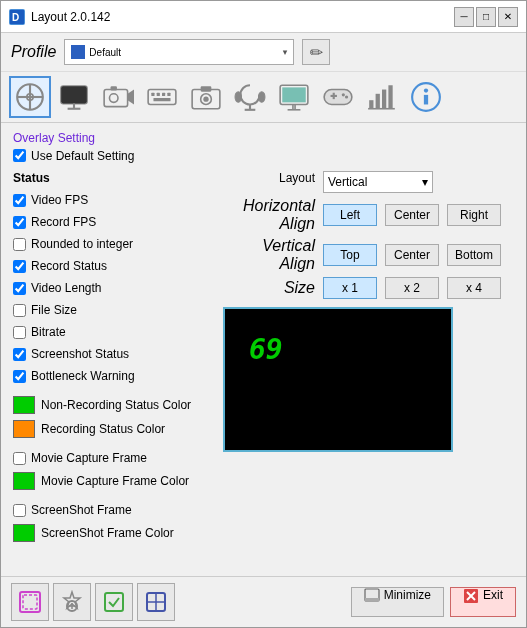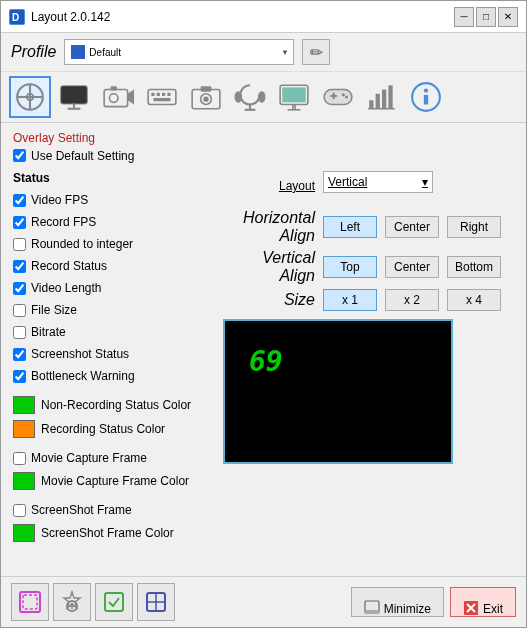--- a/index.html
+++ b/index.html
@@ -131,21 +131,21 @@
       width: 32px;
       height: 32px;
     }
     .content {
       flex: 1;
       padding: 8px 12px;
       overflow-y: auto;
     }
     .overlay-title {
       font-size: 12px;
-      color: #b91c1c;
+      color: #6d28d9;
       margin-bottom: 4px;
     }
     .use-default {
       display: flex;
       align-items: flex-start;
       gap: 5px;
       margin-bottom: 8px;
     }
     .status-section-title {
       font-size: 12px;
@@ -168,23 +168,22 @@
       display: flex;
       align-items: center;
       gap: 5px;
       height: 22px;
     }
     .checkbox-row input[type=checkbox] {
       margin: 0;
     }
     .layout-row {
       display: flex;
-      align-items: flex-end;
-      margin-bottom: 16px;
-      text-decoration: underline;
+      align-items: flex-start;
+      margin-bottom: 4px;
     }
     .layout-label {
       font-size: 12px;
       width: 100px;
       text-align: right;
       padding-right: 8px;
     }
     .layout-select {
       width: 110px;
       height: 22px;
@@ -290,21 +289,21 @@
       gap: 6px;
     }
     .action-btn {
       height: 30px;
       padding: 0 12px;
       border: 1px solid #aaa;
       background: #e8e8e8;
       cursor: pointer;
       font-size: 12px;
       display: flex;
-      align-items: flex-end;
+      align-items: flex-start;
       gap: 4px;
     }
     .pencil-icon { font-size: 16px; color: #555; }
   </style>
 </head>
 <body>
 
 <div class="window">
 
   <div class="title-bar">

